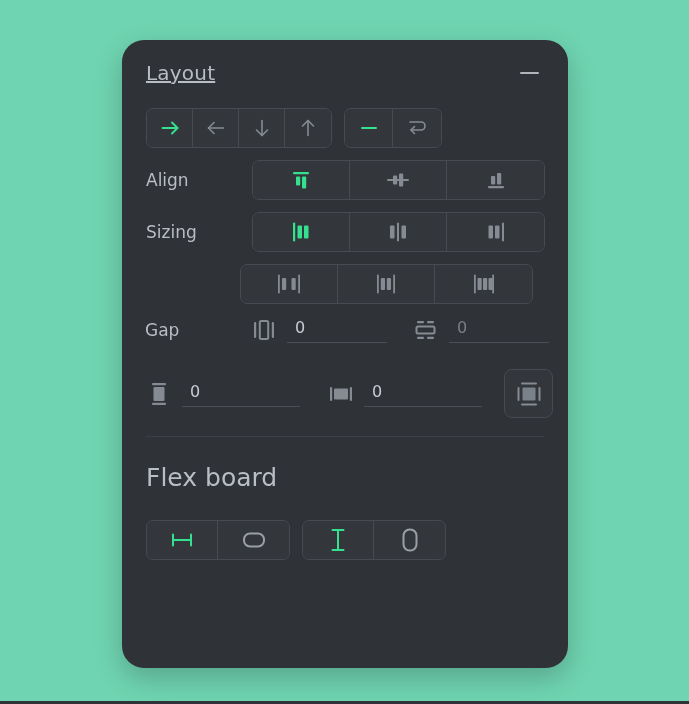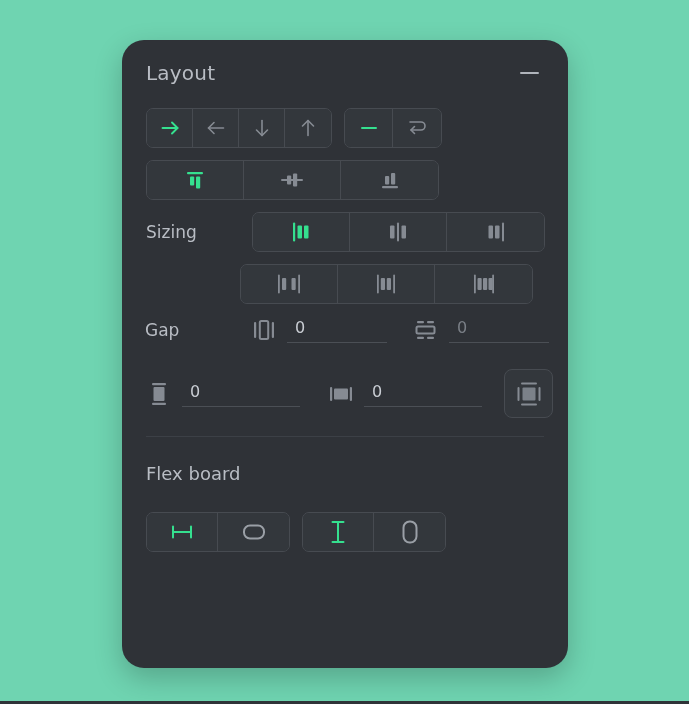--- a/index.html
+++ b/index.html
@@ -37,20 +37,21 @@
     display: flex;
     align-items: center;
     justify-content: space-between;
     height: 66px;
     padding: 0 26px 0 24px;
   }
   .panel-title {
     font-size: 20px;
     color: #b9bdc4;
     letter-spacing: .2px;
+    text-decoration: underline;
   }
   .collapse-btn {
     width: 26px; height: 26px;
     display: flex; align-items: center; justify-content: center;
     cursor: pointer;
   }
   .collapse-btn .bar {
     width: 19px; height: 2px; background: #b0b4bb; border-radius: 1px;
   }
 
@@ -136,21 +137,21 @@
 
   
   .divider {
     height: 1px;
     background: #3c4046;
     margin: 18px 24px 0 24px;
   }
 
   
   .sub-title {
-    font-size: 18px;
+    font-size: 25px;
     color: #b9bdc4;
     padding: 26px 24px 0 24px;
     margin-bottom: 28px;
   }
 
   svg { display: block; }
 </style>
 </head>
 <body>
 
@@ -214,20 +215,21 @@
               <path d="M5 6h11a4 4 0 0 1 0 8H6"></path>
               <path d="M9.5 10.5 6 14l3.5 3.5"></path>
             </svg>
           </span>
         </div>
       </div>
     </div>
   </div>
 
   <div class="row">
+    <div class="row-label">Align</div>
     <div class="row-body">
       <div class="seg seg-group-3">
         <div class="seg-btn">
           <span>
             <svg width="28" height="24" viewBox="0 0 28 24" fill="none">
               <rect x="6" y="4" width="16" height="2.2" rx="1" fill="#35e08f"></rect>
               <rect x="9" y="8.5" width="4.2" height="9" rx="1" fill="#35e08f"></rect>
               <rect x="15" y="8.5" width="4.2" height="12" rx="1" fill="#35e08f"></rect>
             </svg>
           </span>

